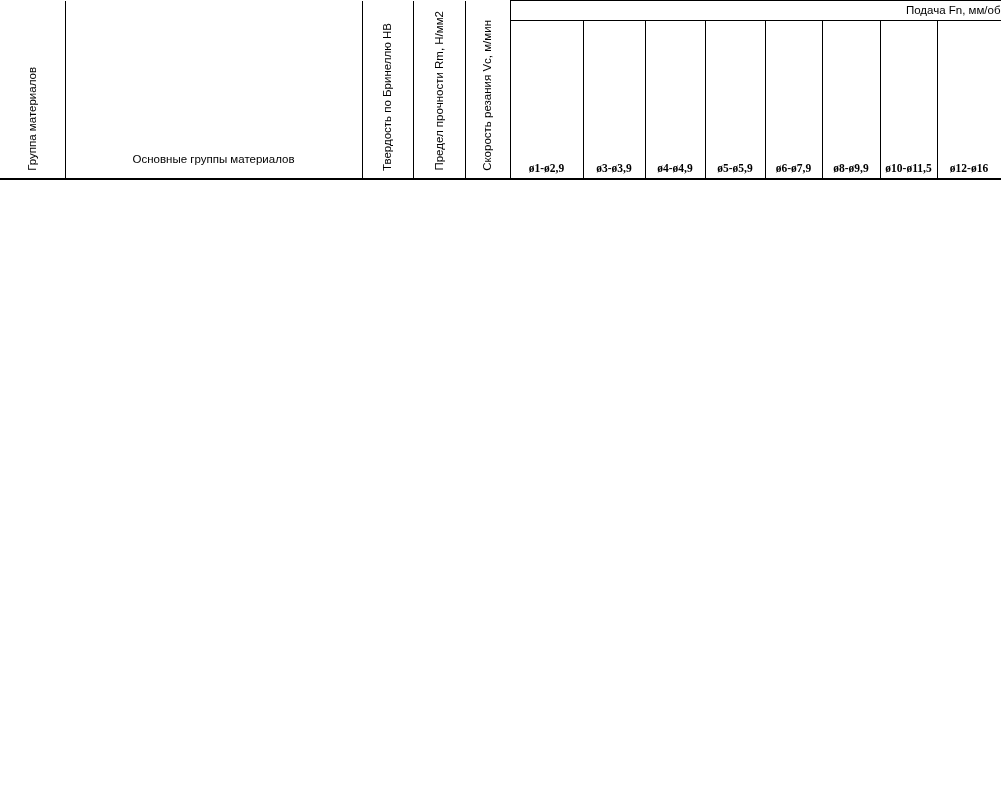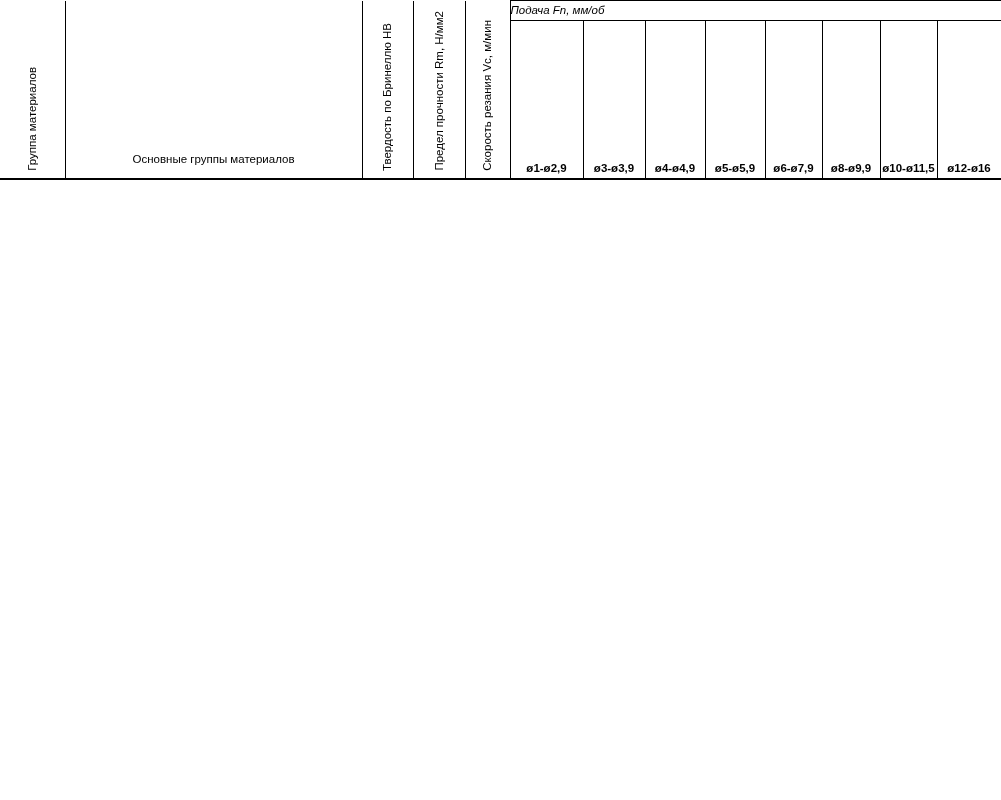--- a/index.html
+++ b/index.html
@@ -40,27 +40,28 @@
     white-space: nowrap;
     font-size: 11.5px;
   }
   td.main-groups {
     vertical-align: bottom;
     text-align: center;
     padding-bottom: 12px;
     border-bottom-width: 2px;
     border-top: none;
   }
-  td.feed-title { text-align: left; vertical-align: middle; font-style: italic; }
+  td.feed-title { text-align: right; vertical-align: middle; }
   td.diam {
     vertical-align: bottom;
     text-align: center;
     font-weight: bold;
     padding-bottom: 3px;
     border-bottom-width: 2px;
+    font-family: Liberation Serif, serif;
   }
 </style>
 </head>
 <body>
 
 <table>
   <colgroup>
     <col style="width:65px">
       <col style="width:90px">
       <col style="width:122px">

